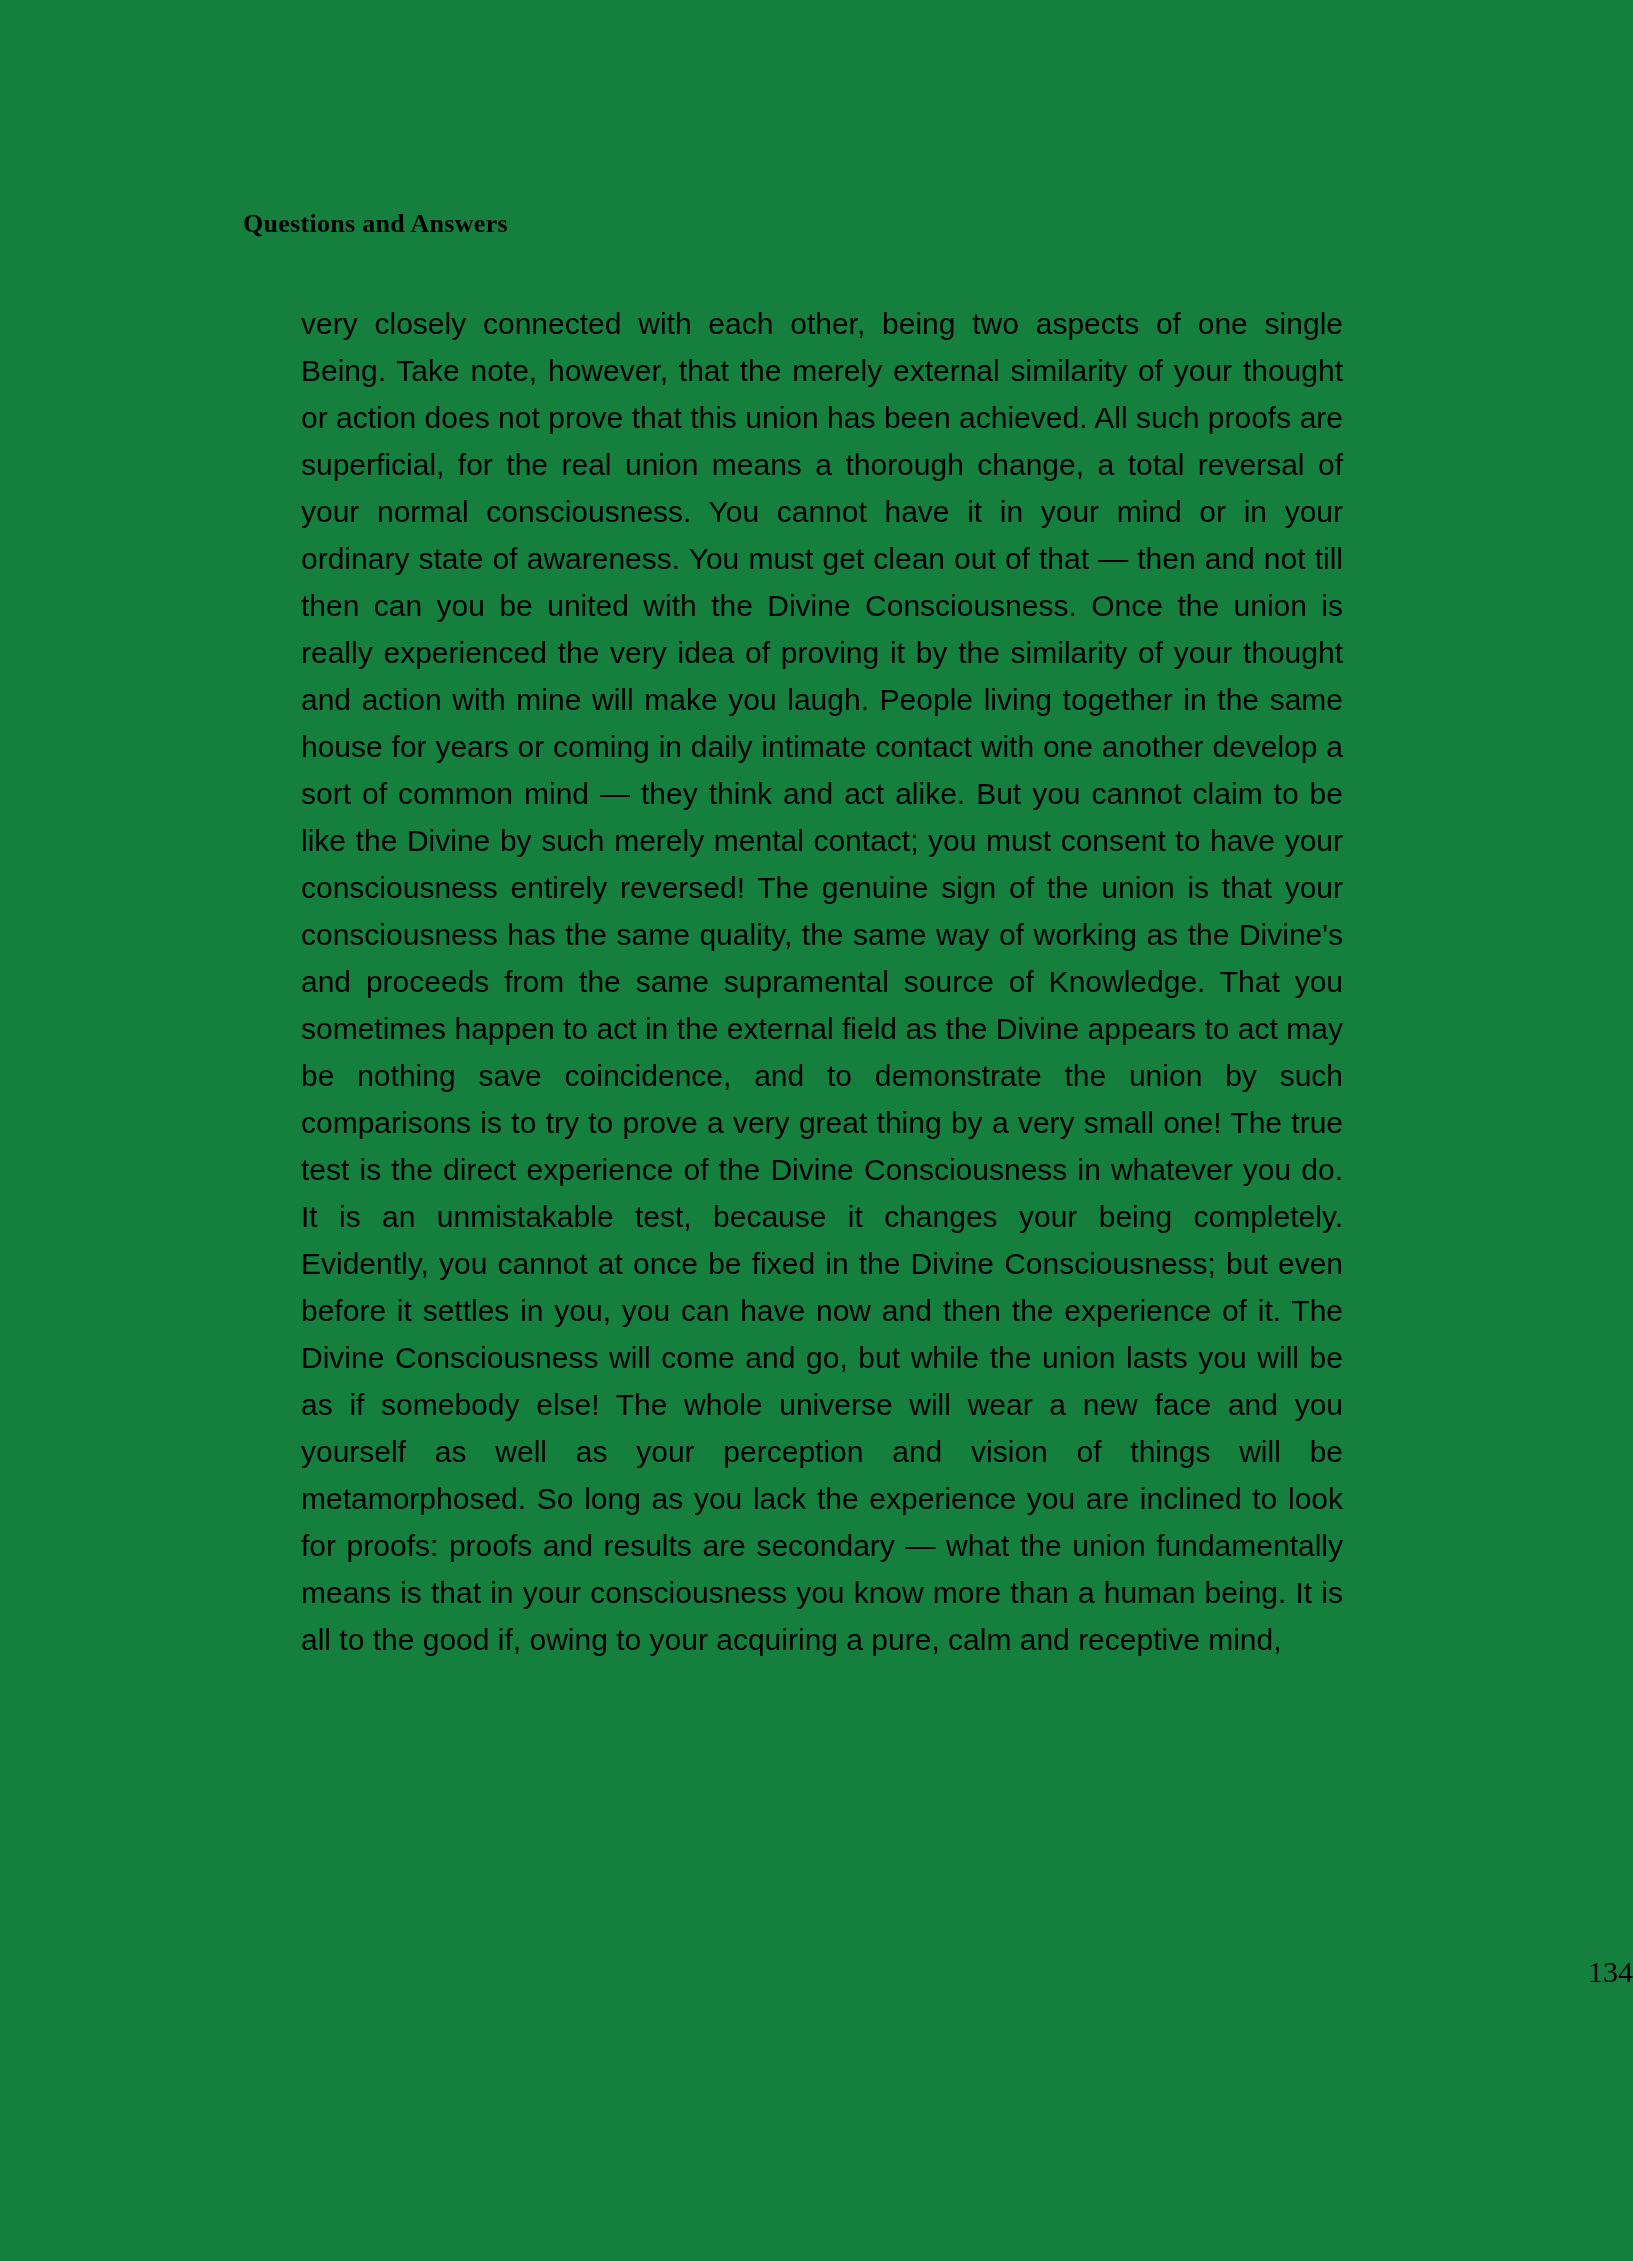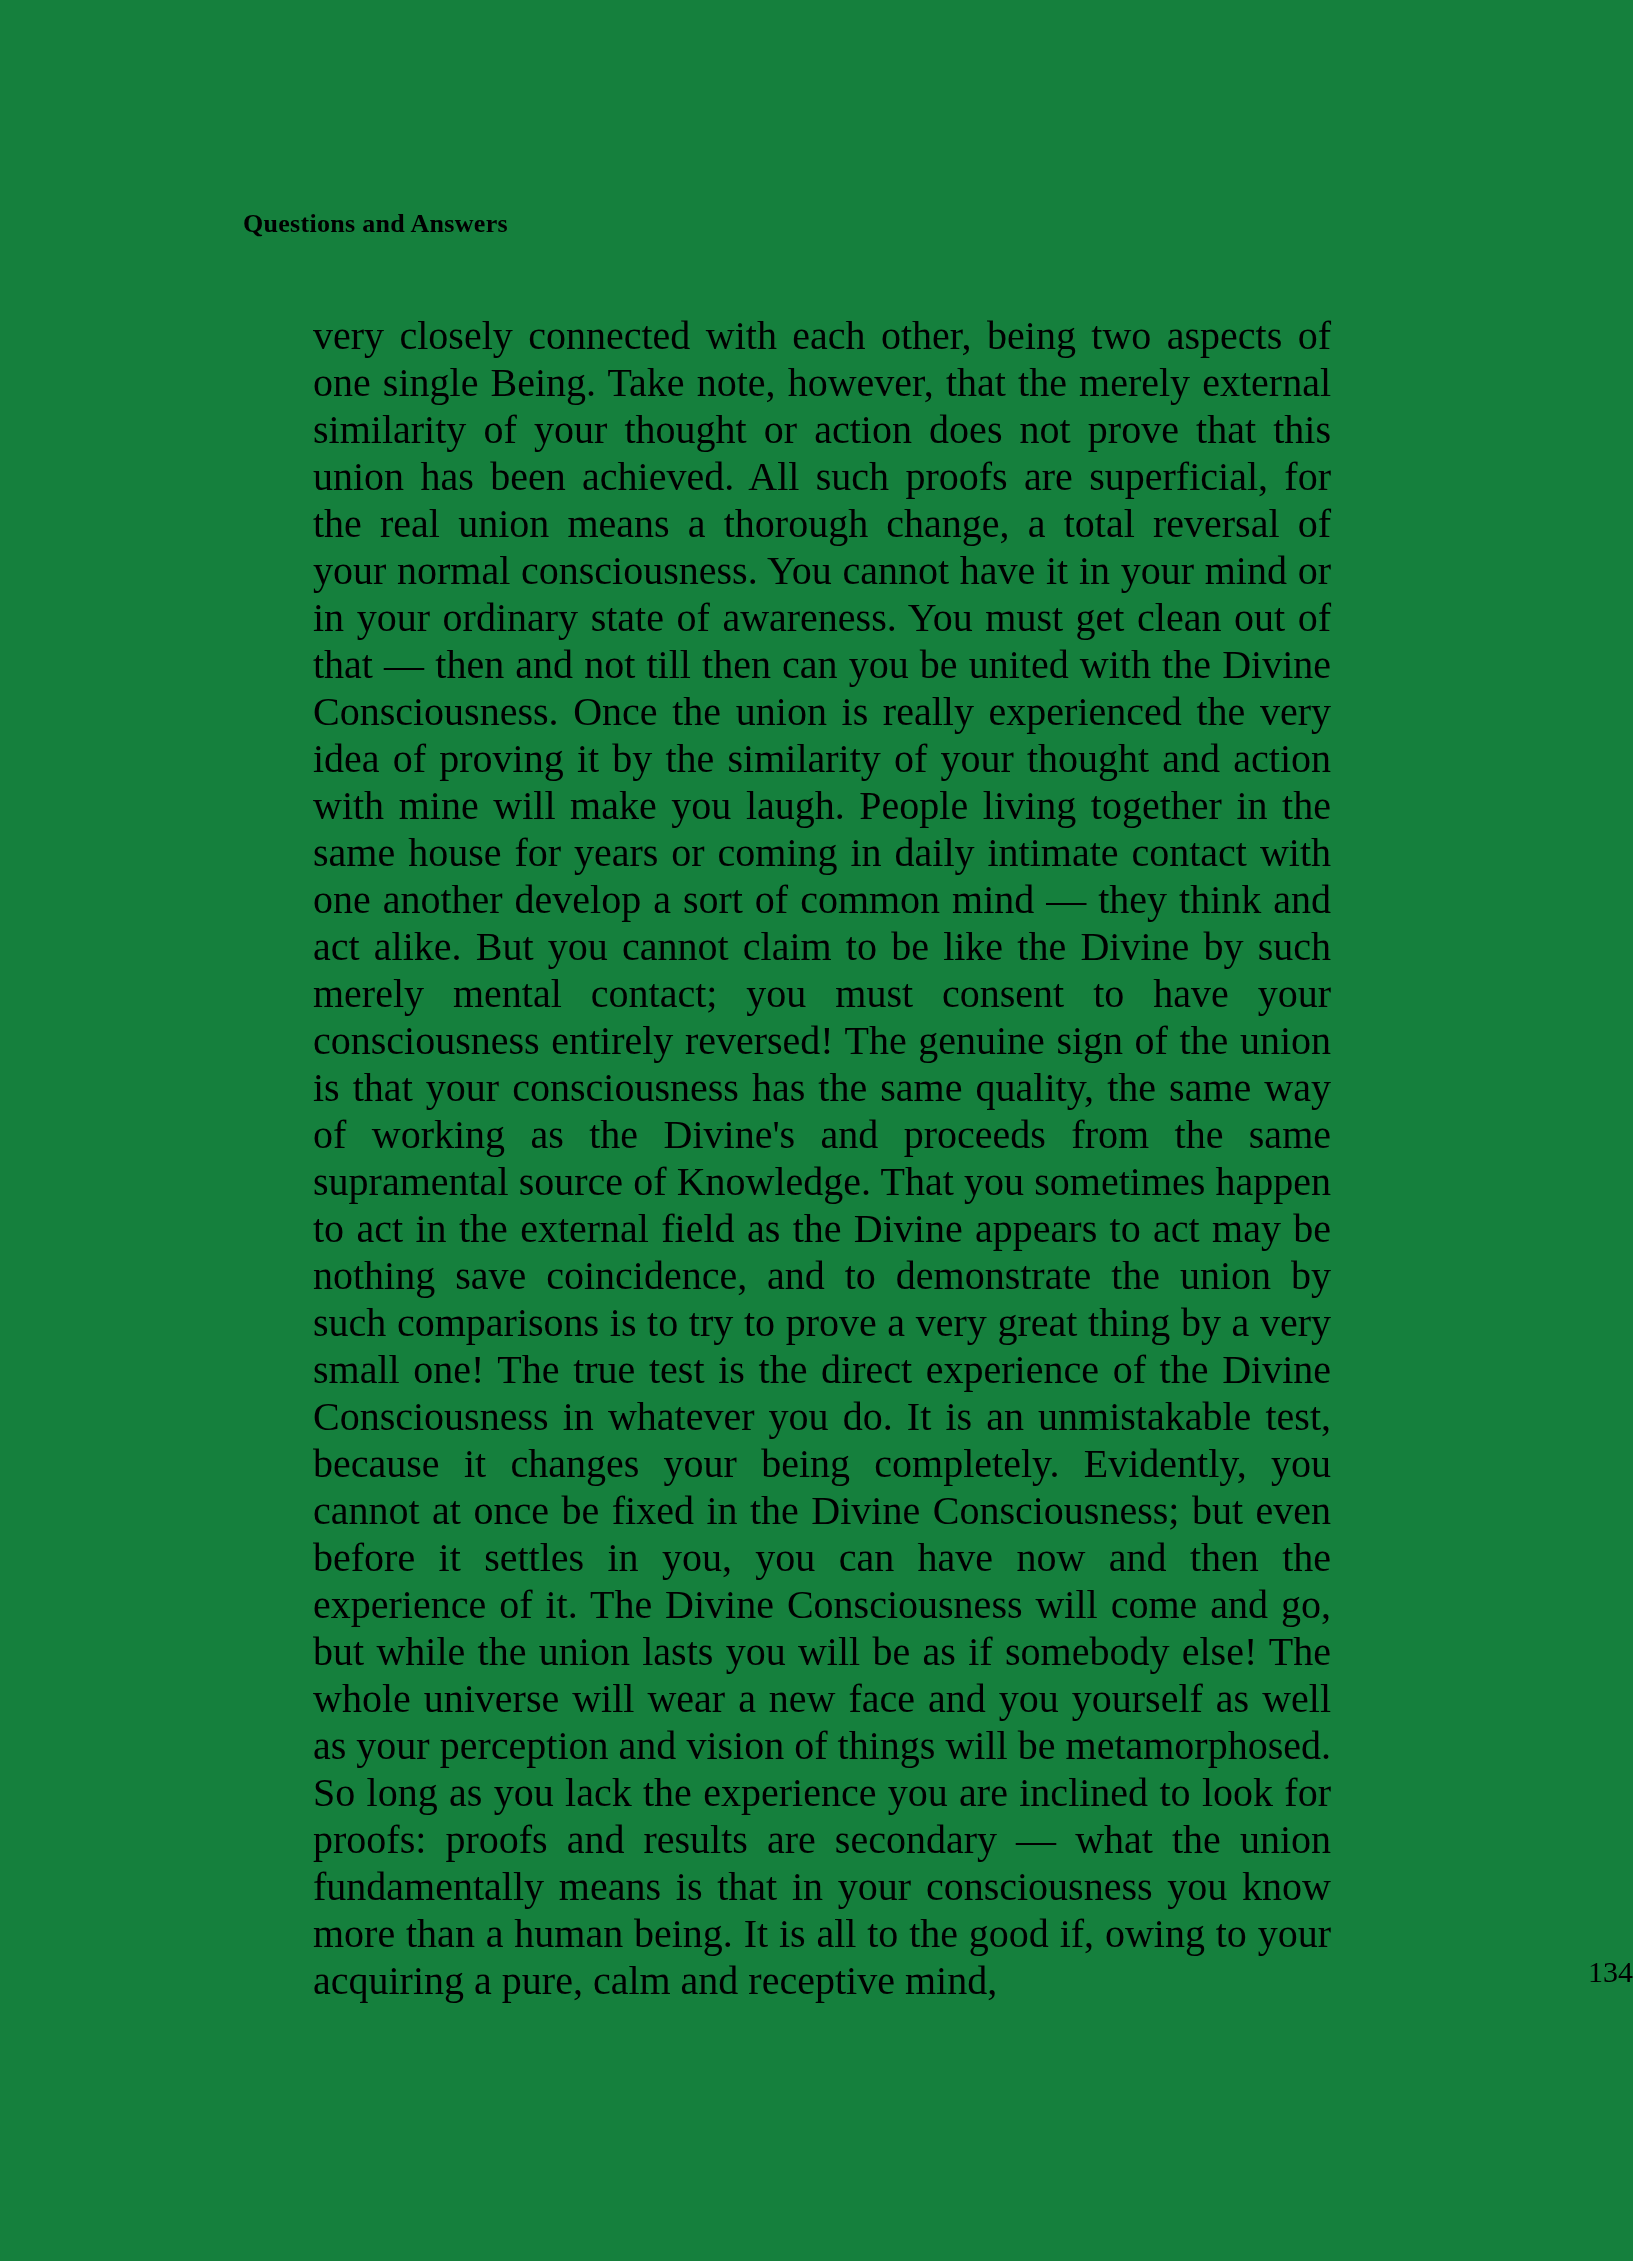--- a/index.html
+++ b/index.html
@@ -33,28 +33,28 @@
     font-family: "Liberation Serif", serif;
     white-space: nowrap;
   }
   .body-block {
     position: absolute;
     left: 301px;
     top: 300px;
     width: 1042px;
   }
   .body-block p {
-    margin: 12px;
-    font-size: 40px;
+    margin: 0;
+    font-size: 30px;
     line-height: 47px;
     text-align: justify;
     text-justify: inter-word;
     hyphens: manual;
     -webkit-hyphens: manual;
-    font-family: Liberation Serif, serif;
+    font-family: Liberation Sans, sans-serif;
   }
   .folio {
     position: absolute;
     left: 0;
     top: 1955px;
     width: 1633px;
     text-align: right;
     font-size: 30px;
     font-family: "Liberation Serif", serif;
   }

